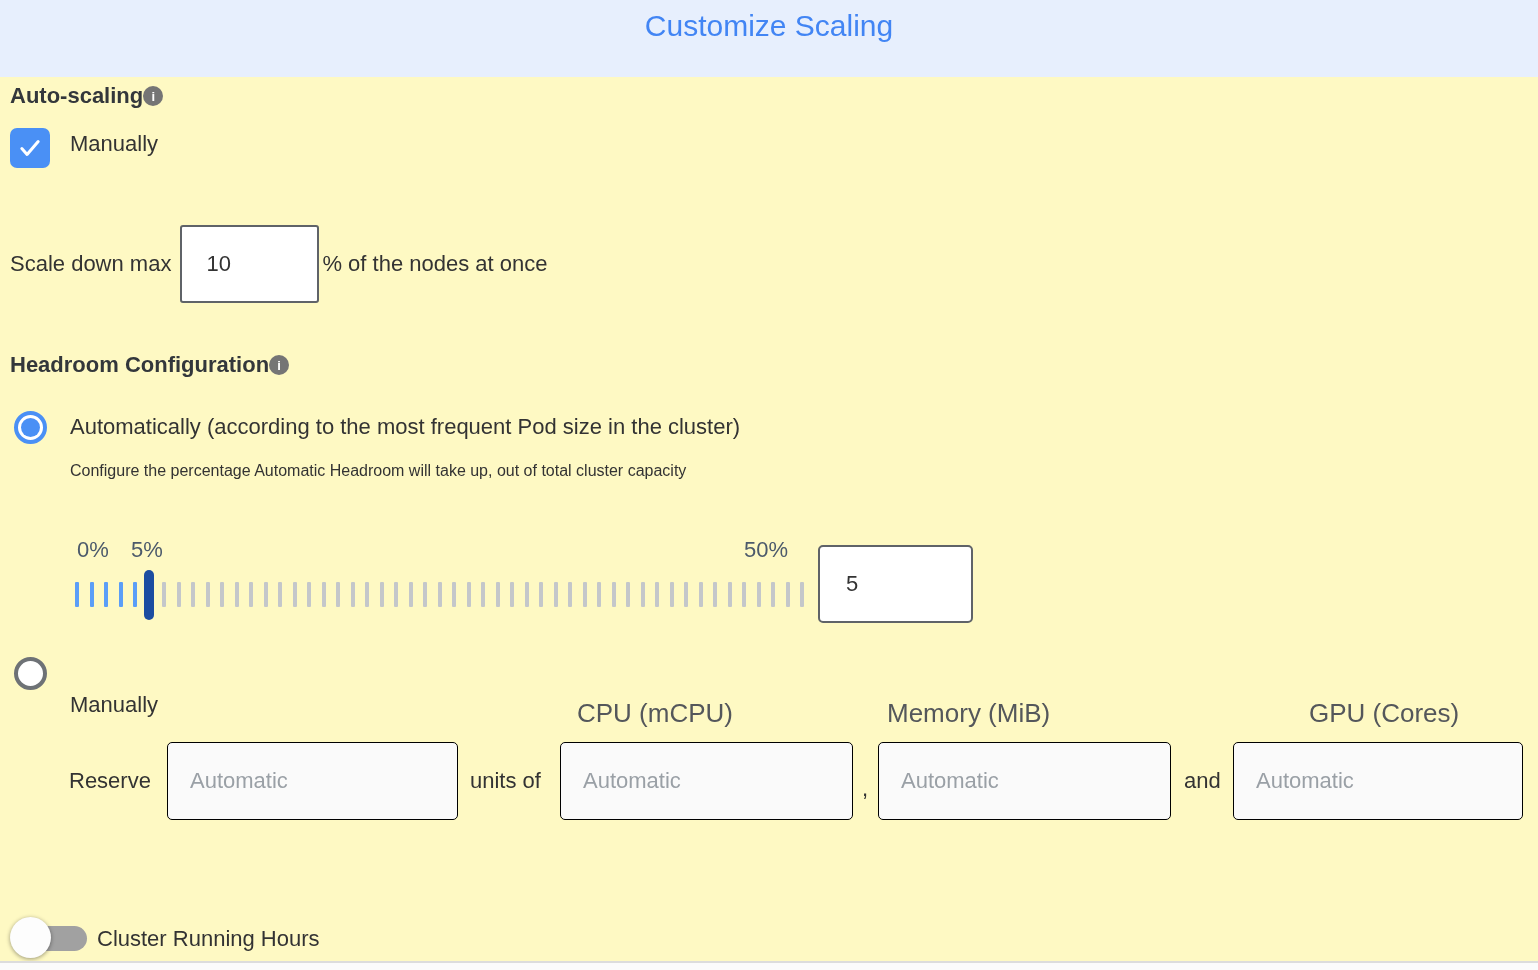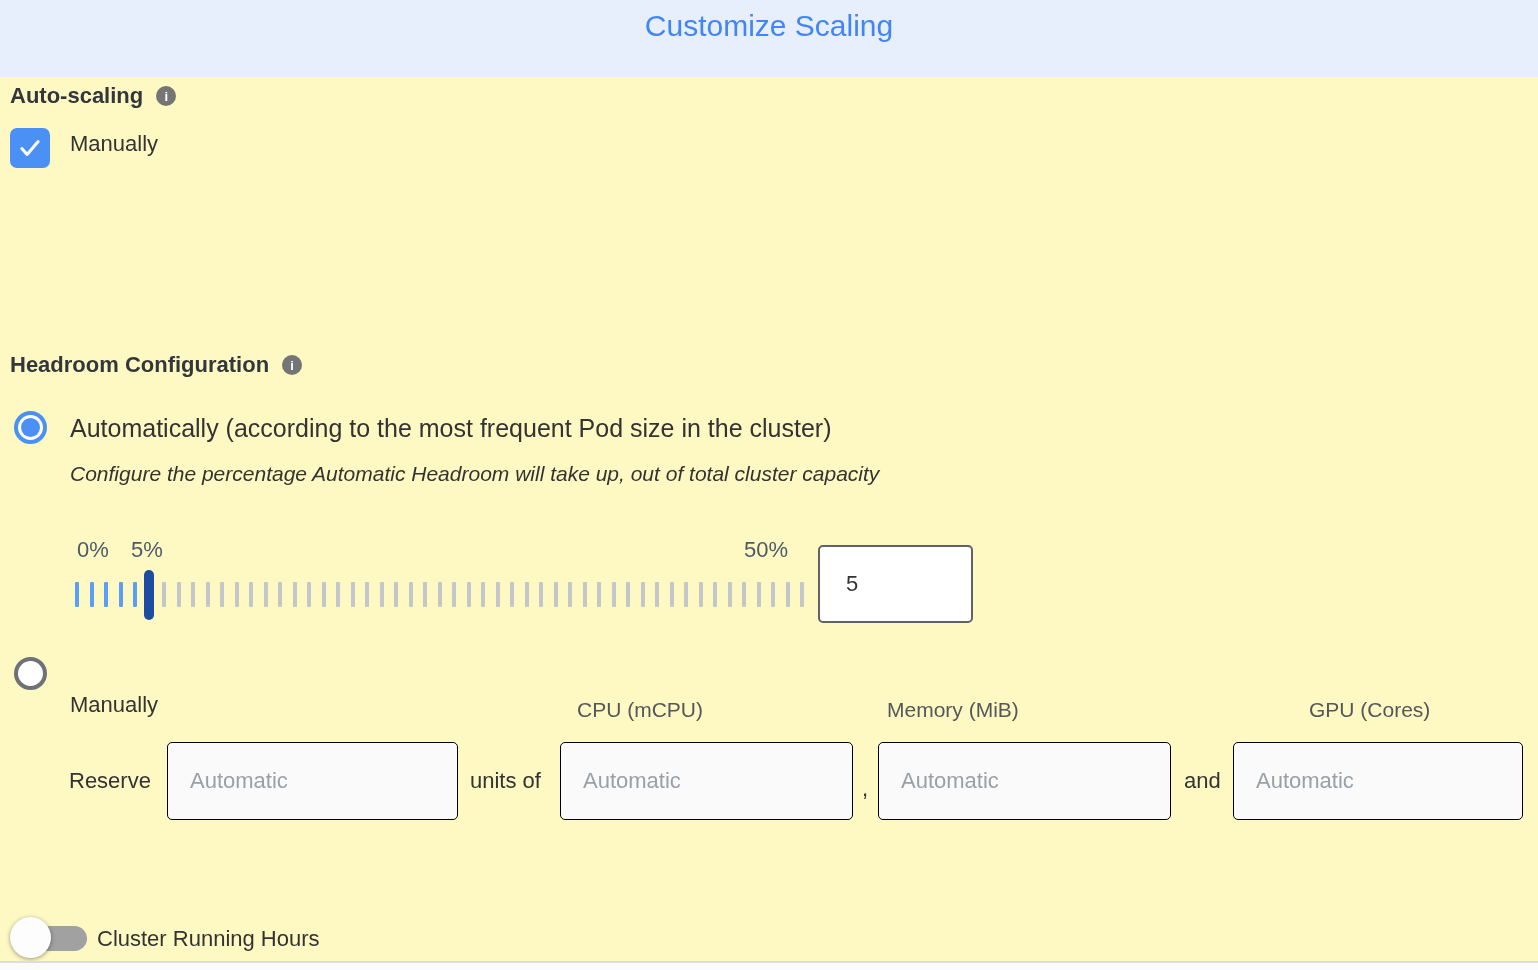--- a/index.html
+++ b/index.html
@@ -16,21 +16,21 @@
     position:absolute;top:0;left:0;width:100%;height:77px;
     background:var(--header-bg,#e7effd);
   }
   .titlebar h1{
     margin:0;padding-top:9px;
     text-align:center;
     font-size:30px;font-weight:400;
     color:var(--title-blue,#4285f4);
   }
   
-  .label-row{position:absolute;display:flex;align-items:center;gap:13px;}
+  .label-row{position:absolute;display:flex;align-items:center;}
   .row-autoscaling{top:83px;left:10px;}
   .row-headroom{top:352px;left:10px;}
   .bold-label{font-size:22px;font-weight:700;color:#33373b;}
   .info-icon{
     width:20px;height:20px;border-radius:50%;
     background:#757575;
     display:inline-flex;align-items:center;justify-content:center;
     flex:0 0 auto;
   }
   .info-i{color:#fff;font-size:13px;font-weight:700;line-height:1;}
@@ -66,23 +66,23 @@
     box-sizing:border-box;cursor:pointer;background:#fff;
   }
   .radio.selected{border:4px solid var(--accent-blue,#4a90f5);}
   .radio.selected::after{
     content:"";position:absolute;inset:3px;border-radius:50%;
     background:var(--accent-blue,#4a90f5);
   }
   .radio.unselected{border:4px solid #6e7276;}
   .radio-auto{top:411px;left:14px;}
   .radio-manual{top:657px;left:14px;}
-  .auto-label{position:absolute;top:414px;left:70px;font-size:25px;text-align:center;}
+  .auto-label{position:absolute;top:414px;left:70px;font-size:22px;text-align:center;}
   .manual-label{position:absolute;top:692px;left:70px;font-size:22px;}
-  .auto-desc{position:absolute;top:462px;left:70px;font-size:21px;margin:0;font-style:italic;}
+  .auto-desc{position:absolute;top:462px;left:70px;font-size:16px;margin:0;}
   
   .slider{position:absolute;top:537px;left:75px;width:990px;height:95px;}
   .s-label{position:absolute;top:0;font-size:22px;color:var(--slider-label,#4c5a6b);}
   .l-min{left:2px;}
   .l-cur{left:56px;}
   .l-max{left:669px;}
   .ticks{
     position:absolute;top:45px;left:0;width:729px;
     display:flex;justify-content:space-between;cursor:pointer;
   }
@@ -90,21 +90,21 @@
   .tick.filled{background:var(--tick-blue,#5b9ef7);}
   .thumb{
     position:absolute;top:33px;left:69px;width:10px;height:50px;
     border-radius:5px;background:var(--thumb-navy,#1c4da1);cursor:grab;
   }
   .slider-input{
     position:absolute;left:743px;top:8px;width:155px;height:78px;
     border-radius:5px;padding-left:26px;
   }
   
-  .col-h{position:absolute;top:698px;font-size:21px;color:#54575b;}
+  .col-h{position:absolute;top:698px;font-size:26px;color:#54575b;}
   .h-cpu{left:577px;}
   .h-mem{left:887px;}
   .h-gpu{left:1309px;}
   .reserve-row{position:absolute;top:742px;left:0;width:1538px;height:78px;font-size:22px;}
   .r-text{position:absolute;top:50%;transform:translateY(-50%);}
   .r-label{left:69px;}
   .r-units{left:470px;}
   .r-comma{left:862px;top:60%;}
   .r-and{left:1184px;}
   .light-input{
@@ -153,20 +153,25 @@
       </span>
   </div>
 
   <div class="checkbox checked">
     <svg viewBox="0 0 24 24">
       <path d="M5 12.5l4.5 5L19 6.5" stroke="#ffffff" stroke-width="2.6" fill="none" stroke-linecap="round" stroke-linejoin="round"></path>
     </svg>
   </div>
   <span class="enabled-label">Manually</span>
 
+  <div class="scale-row">
+    <span>Scale down max</span>
+    <input class="dark-input scale-input" type="text" value="10" style="">
+    <span class="scale-suffix">% of the nodes at once</span>
+  </div>
 
   <div class="label-row row-headroom">
     <span class="bold-label">Headroom Configuration</span>
     <span class="info-icon">
         <span class="info-i">i</span>
       </span>
   </div>
 
   <div class="radio radio-auto selected"></div>
   <span class="auto-label">Automatically (according to the most frequent Pod size in the cluster)</span>

